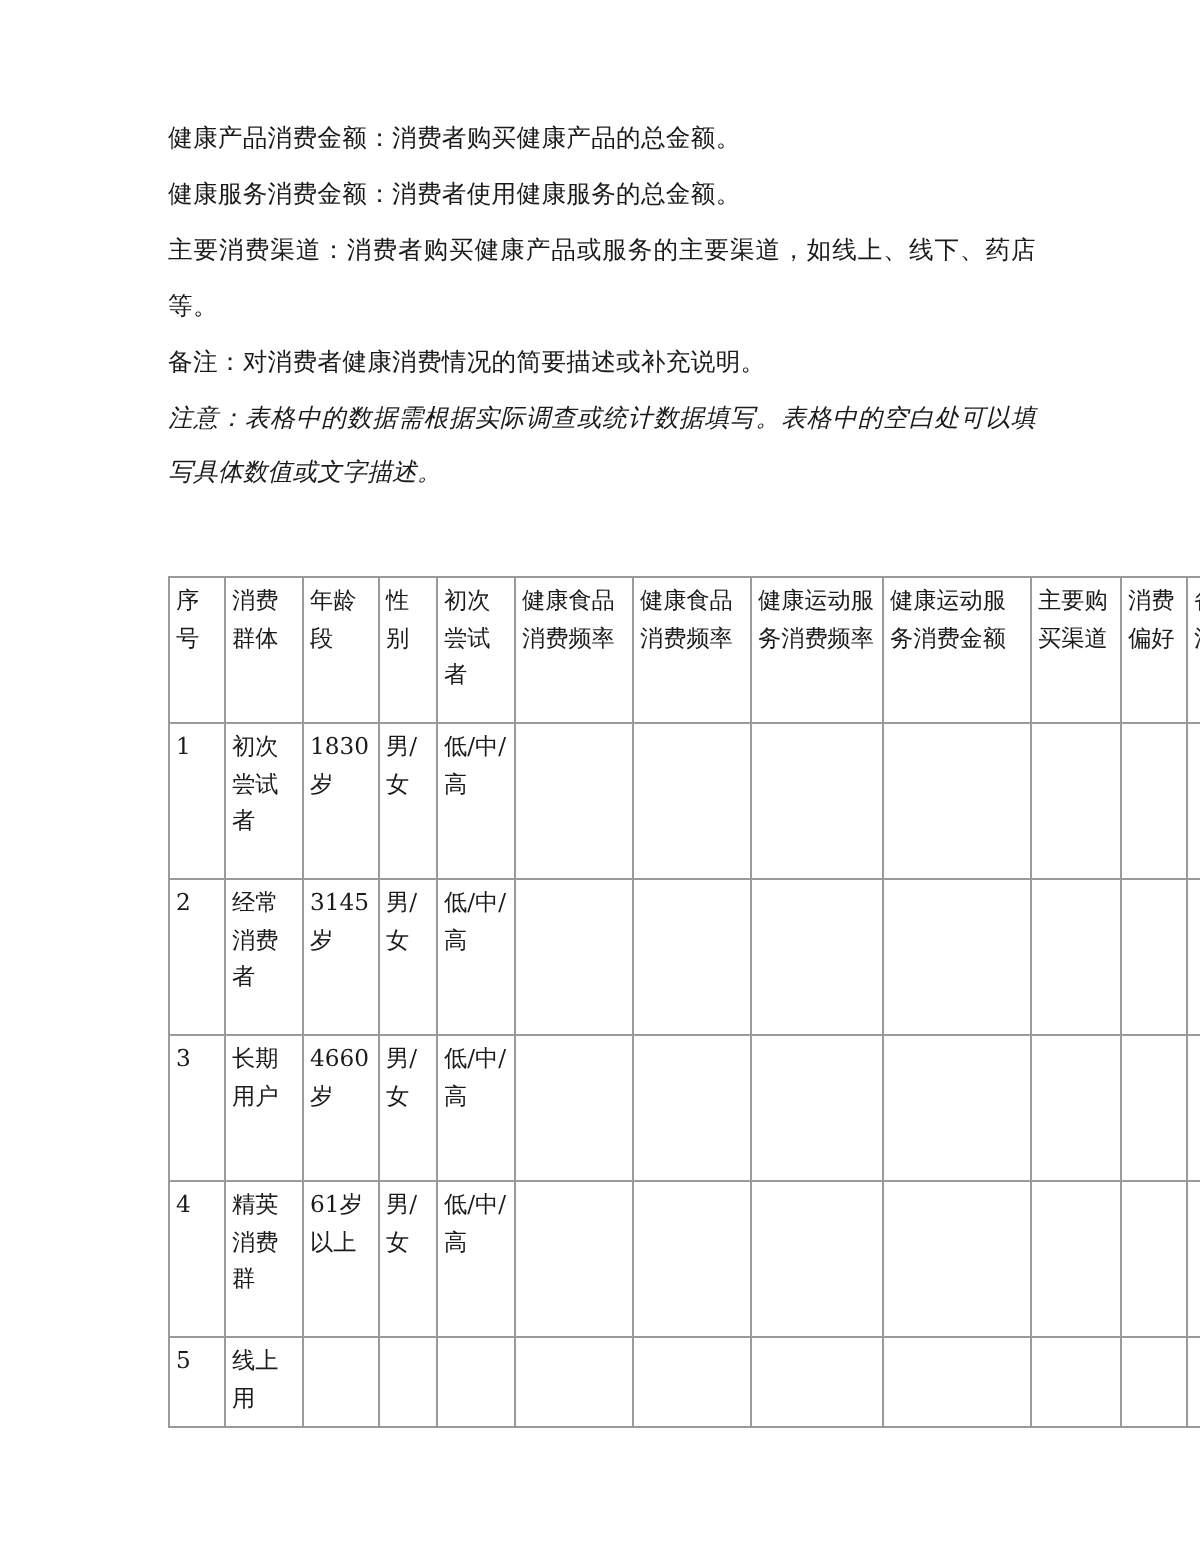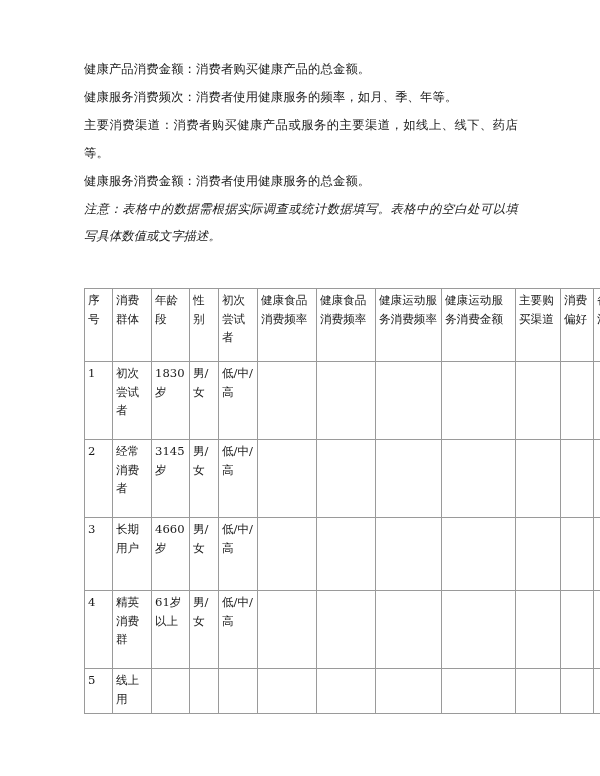--- a/index.html
+++ b/index.html
@@ -83,23 +83,23 @@
   tr.r4 td { height: 73px; }
   tr.r5 td { height: 40px; }
 </style>
 </head>
 <body>
 
 <div class="page">
 
   <div class="content">
     <p class="para">健康产品消费金额：消费者购买健康产品的总金额。</p>
-    <p class="para">健康服务消费频次：消费者使用健康服务的频率，如月、季、年等。</p>
+    <p class="para">健康服务消费金额：消费者使用健康服务的总金额。</p>
     <p class="para">主要消费渠道：消费者购买健康产品或服务的主要渠道，如线上、线下、药店等。</p>
-    <p class="para">健康服务消费金额：消费者使用健康服务的总金额。</p>
+    <p class="para">备注：对消费者健康消费情况的简要描述或补充说明。</p>
     <p class="para multiline">注意：表格中的数据需根据实际调查或统计数据填写。表格中的空白处可以填写具体数值或文字描述。</p>
   </div>
 
   <table class="grid">
     <tbody>
       <tr class="hdr">
         <td class="c0">序号</td>
         <td class="c1">消费群体</td>
         <td class="c2">年龄段</td>
         <td class="c3">性别</td>

